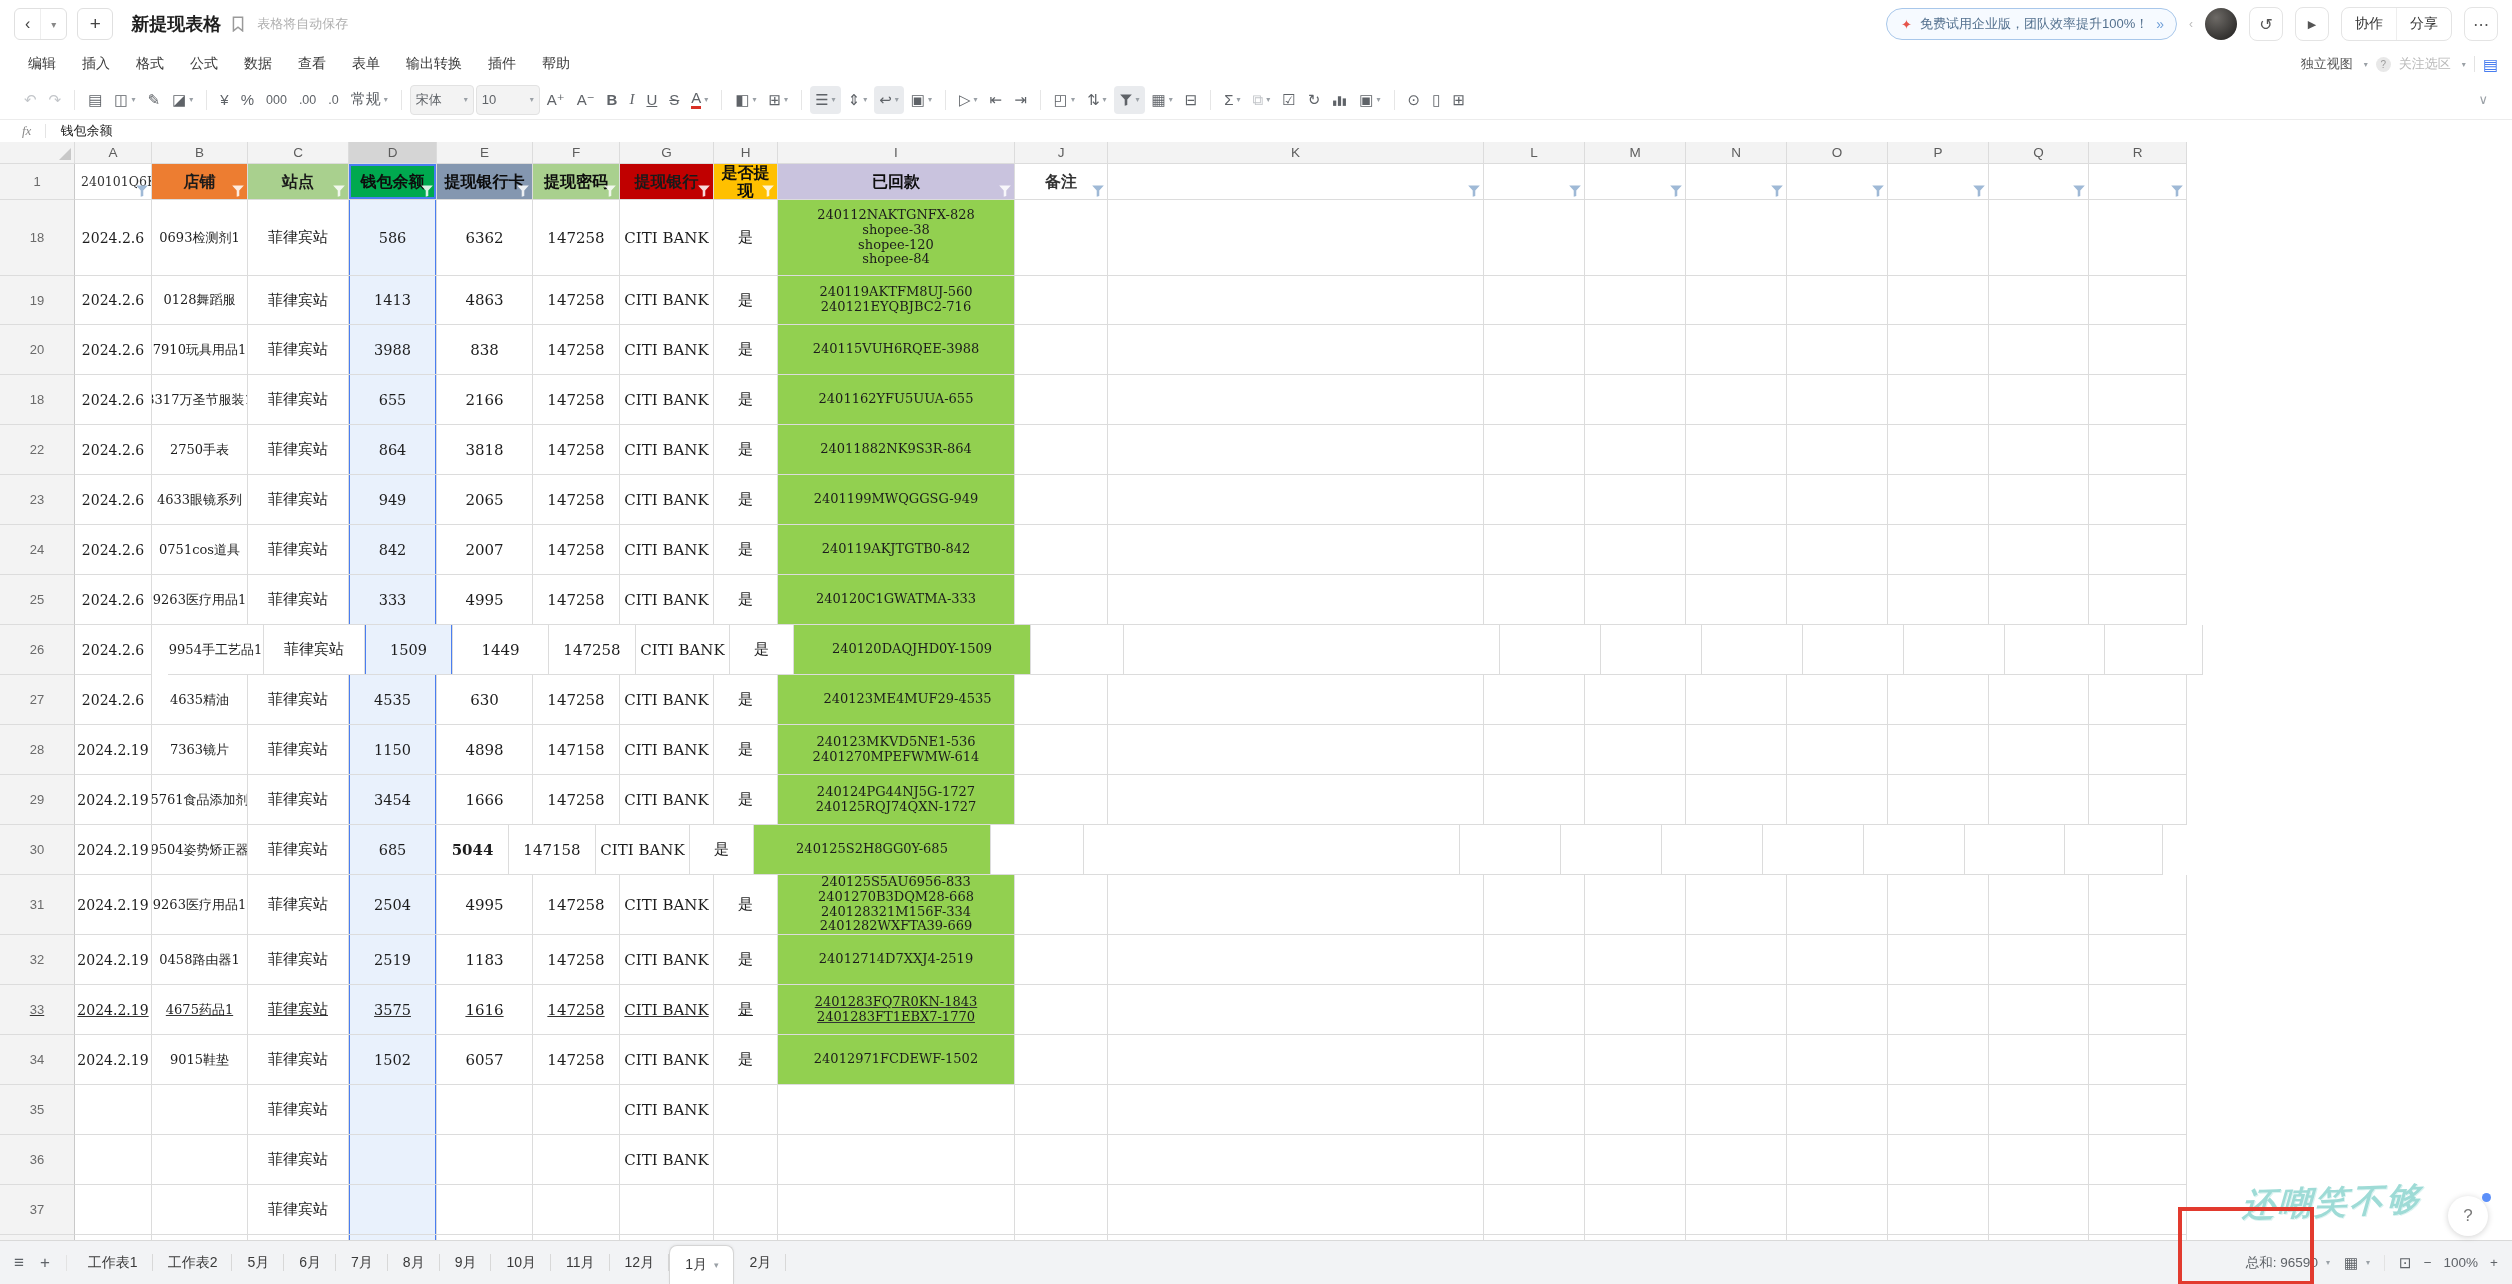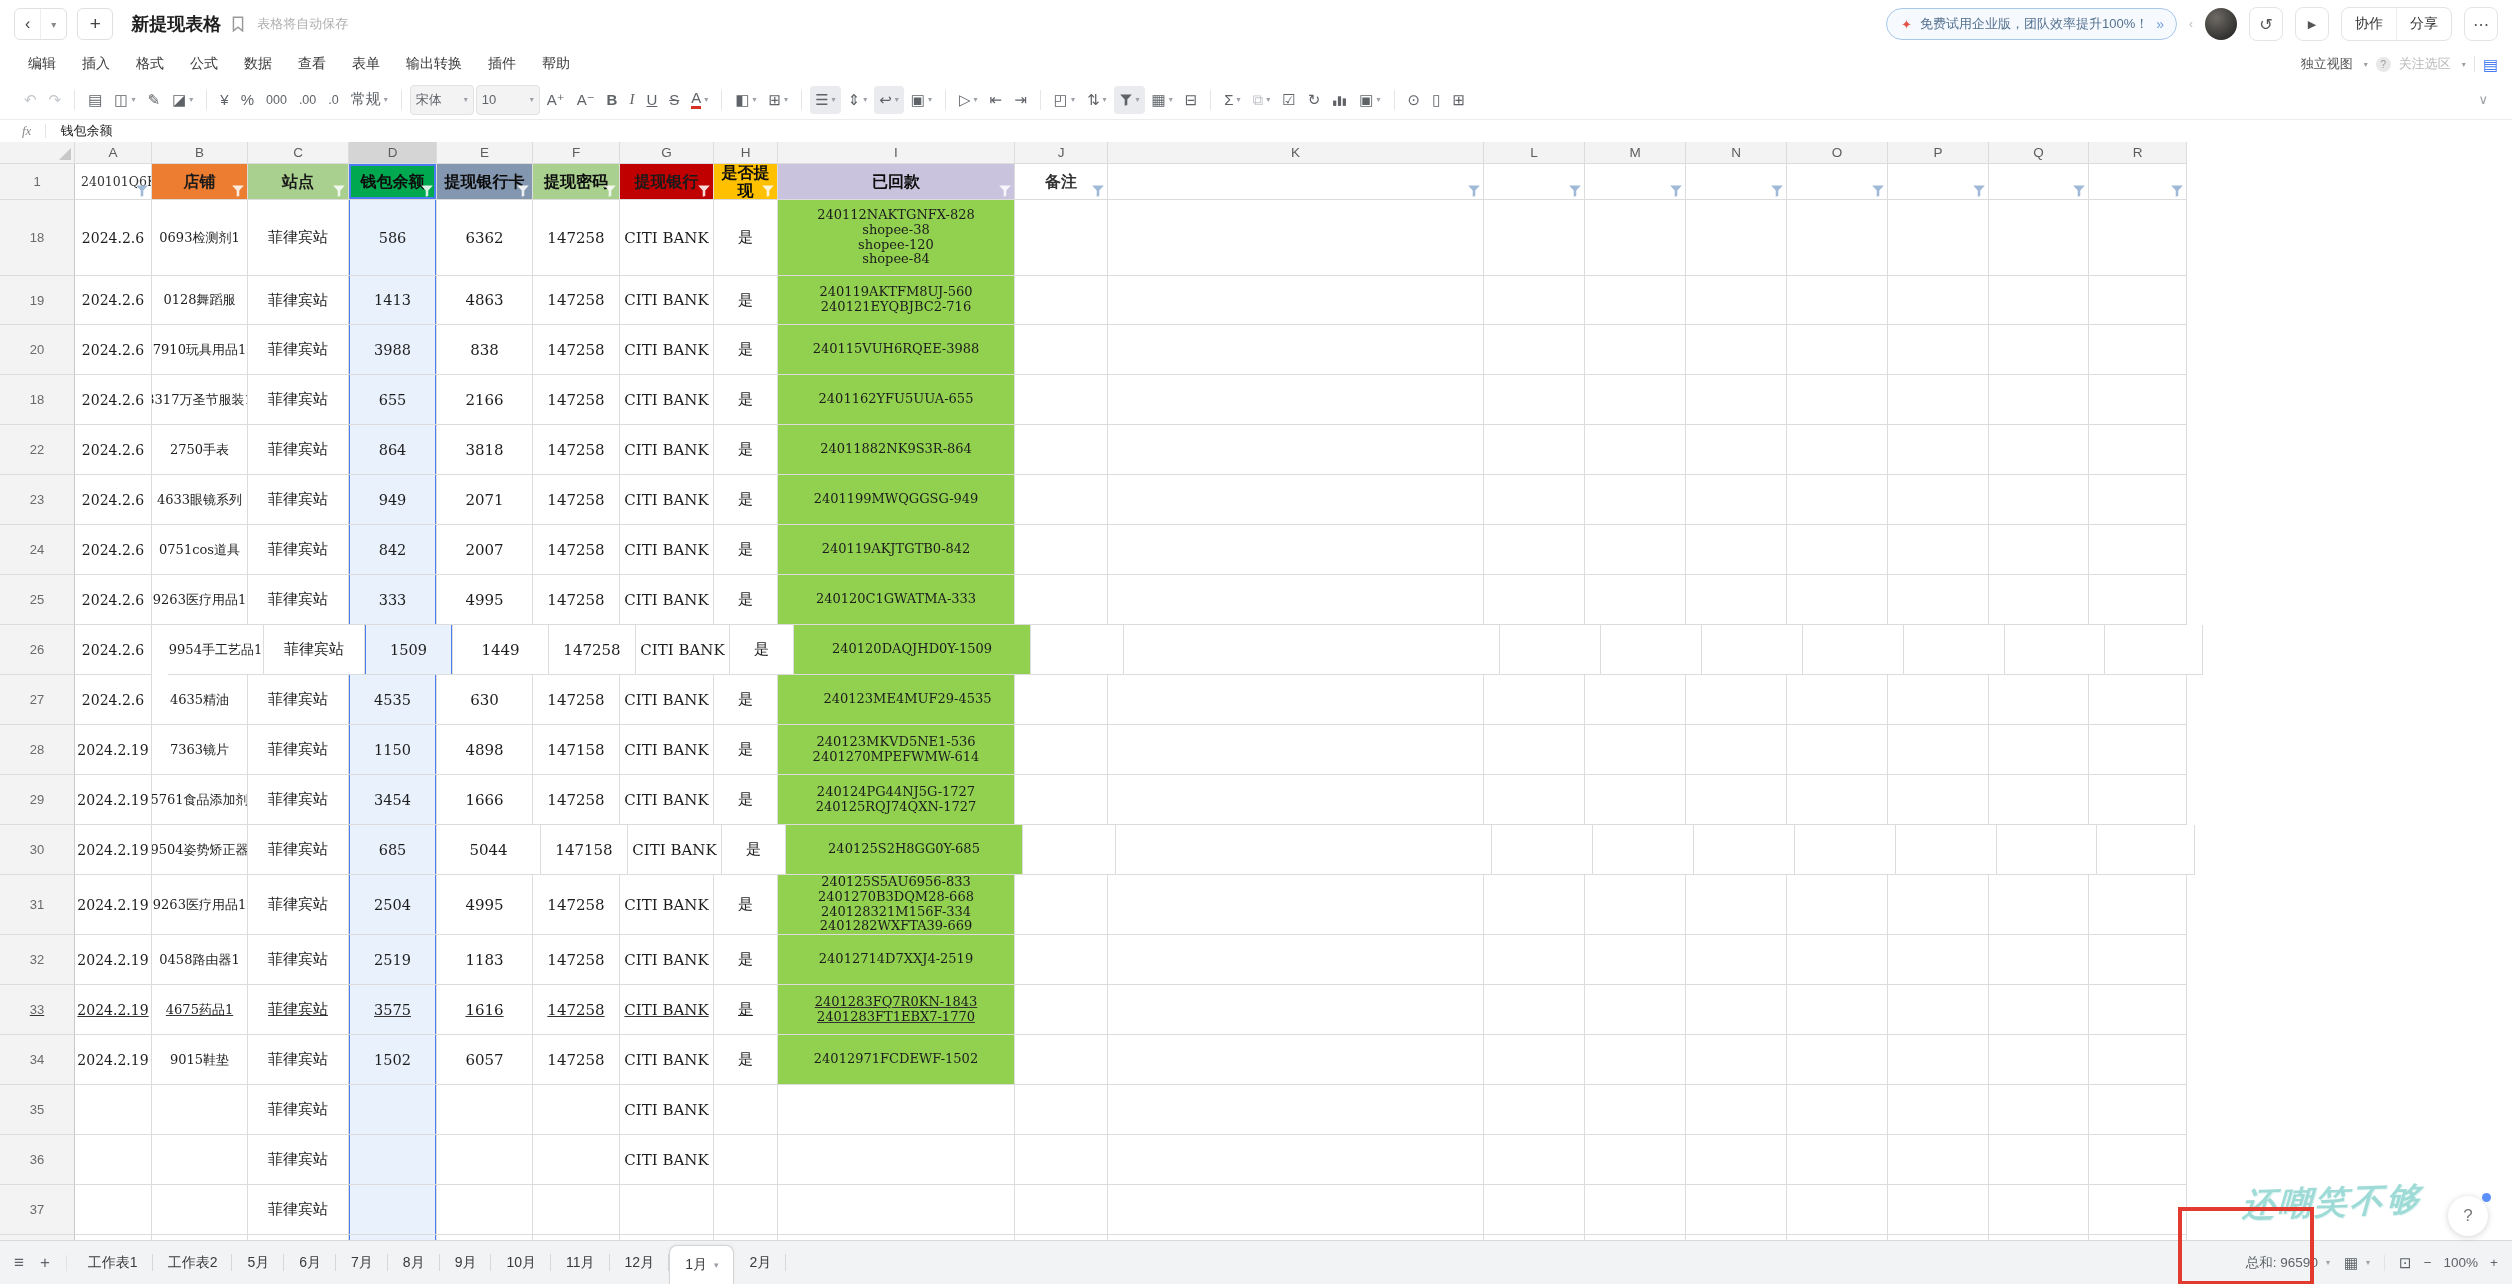--- a/index.html
+++ b/index.html
@@ -587,21 +587,21 @@
         <div class="cell colP" style="width: 101px; height: 50px;"></div>
         <div class="cell colQ" style="width: 100px; height: 50px;"></div>
         <div class="cell colR" style="width: 98px; height: 50px;"></div>
       </div>
       <div class="grow" style="width: 2187px;">
         <div class="rnum" style="height: 50px;">23</div>
         <div class="cell colA" style="width: 77px; height: 50px;">2024.2.6</div>
         <div class="cell colB" style="width: 96px; height: 50px;">4633眼镜系列</div>
         <div class="cell colC" style="width: 101px; height: 50px;">菲律宾站</div>
         <div class="cell colD selcol" style="width: 88px; height: 50px;">949</div>
-        <div class="cell colE" style="width: 96px; height: 50px;">2071</div>
+        <div class="cell colE" style="width: 96px; height: 50px;">2065</div>
         <div class="cell colF" style="width: 87px; height: 50px;">147258</div>
         <div class="cell colG" style="width: 94px; height: 50px;">CITI BANK</div>
         <div class="cell colH" style="width: 64px; height: 50px;">是</div>
         <div class="cell colI green" style="width: 237px; height: 50px;">2401199MWQGGSG-949</div>
         <div class="cell colJ" style="width: 93px; height: 50px;"></div>
         <div class="cell colK" style="width: 376px; height: 50px;"></div>
         <div class="cell colL" style="width: 101px; height: 50px;"></div>
         <div class="cell colM" style="width: 101px; height: 50px;"></div>
         <div class="cell colN" style="width: 101px; height: 50px;"></div>
         <div class="cell colO" style="width: 101px; height: 50px;"></div>
@@ -736,21 +736,21 @@
         <div class="cell colP" style="width: 101px; height: 50px;"></div>
         <div class="cell colQ" style="width: 100px; height: 50px;"></div>
         <div class="cell colR" style="width: 98px; height: 50px;"></div>
       </div>
       <div class="grow" style="width: 2187px;">
         <div class="rnum" style="height: 50px;">30</div>
         <div class="cell colA" style="width: 77px; height: 50px;">2024.2.19</div>
         <div class="cell colB" style="width: 96px; height: 50px;">9504姿势矫正器</div>
         <div class="cell colC" style="width: 101px; height: 50px;">菲律宾站</div>
         <div class="cell colD selcol" style="width: 88px; height: 50px;">685</div>
-        <div class="cell colE" style="width: 104px; height: 50px;">5044</div>
+        <div class="cell colE" style="width: 72px; height: 50px; font-weight: bold;">5044</div>
         <div class="cell colF" style="width: 87px; height: 50px;">147158</div>
         <div class="cell colG" style="width: 94px; height: 50px;">CITI BANK</div>
         <div class="cell colH" style="width: 64px; height: 50px;">是</div>
         <div class="cell colI green" style="width: 237px; height: 50px;">240125S2H8GG0Y-685</div>
         <div class="cell colJ" style="width: 93px; height: 50px;"></div>
         <div class="cell colK" style="width: 376px; height: 50px;"></div>
         <div class="cell colL" style="width: 101px; height: 50px;"></div>
         <div class="cell colM" style="width: 101px; height: 50px;"></div>
         <div class="cell colN" style="width: 101px; height: 50px;"></div>
         <div class="cell colO" style="width: 101px; height: 50px;"></div>

